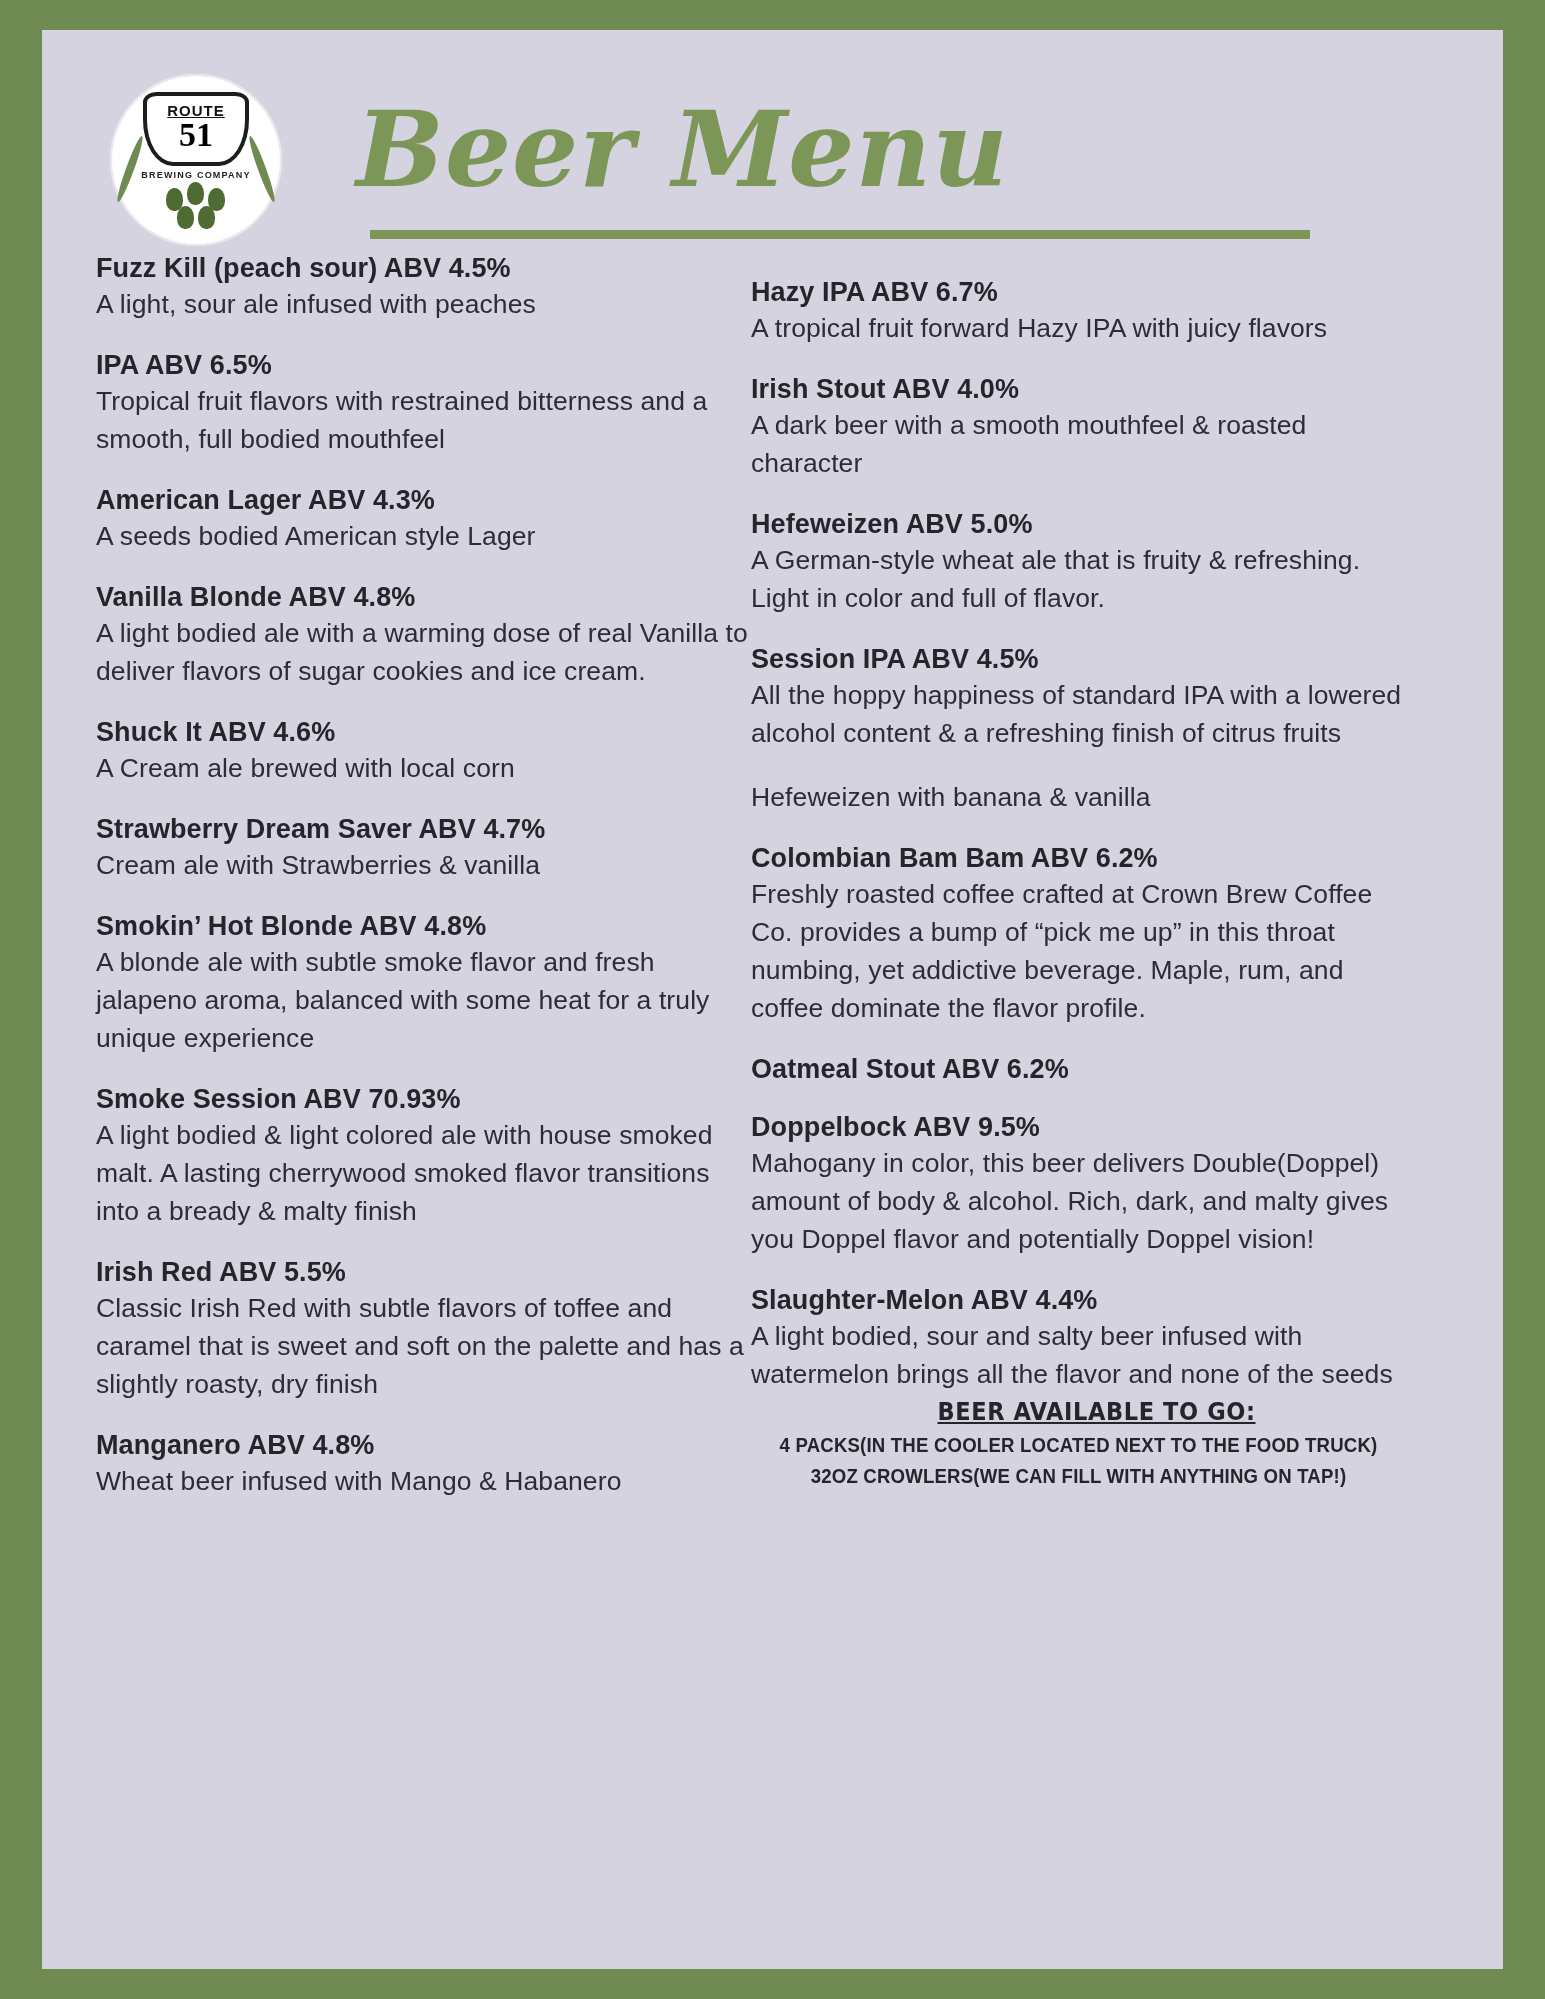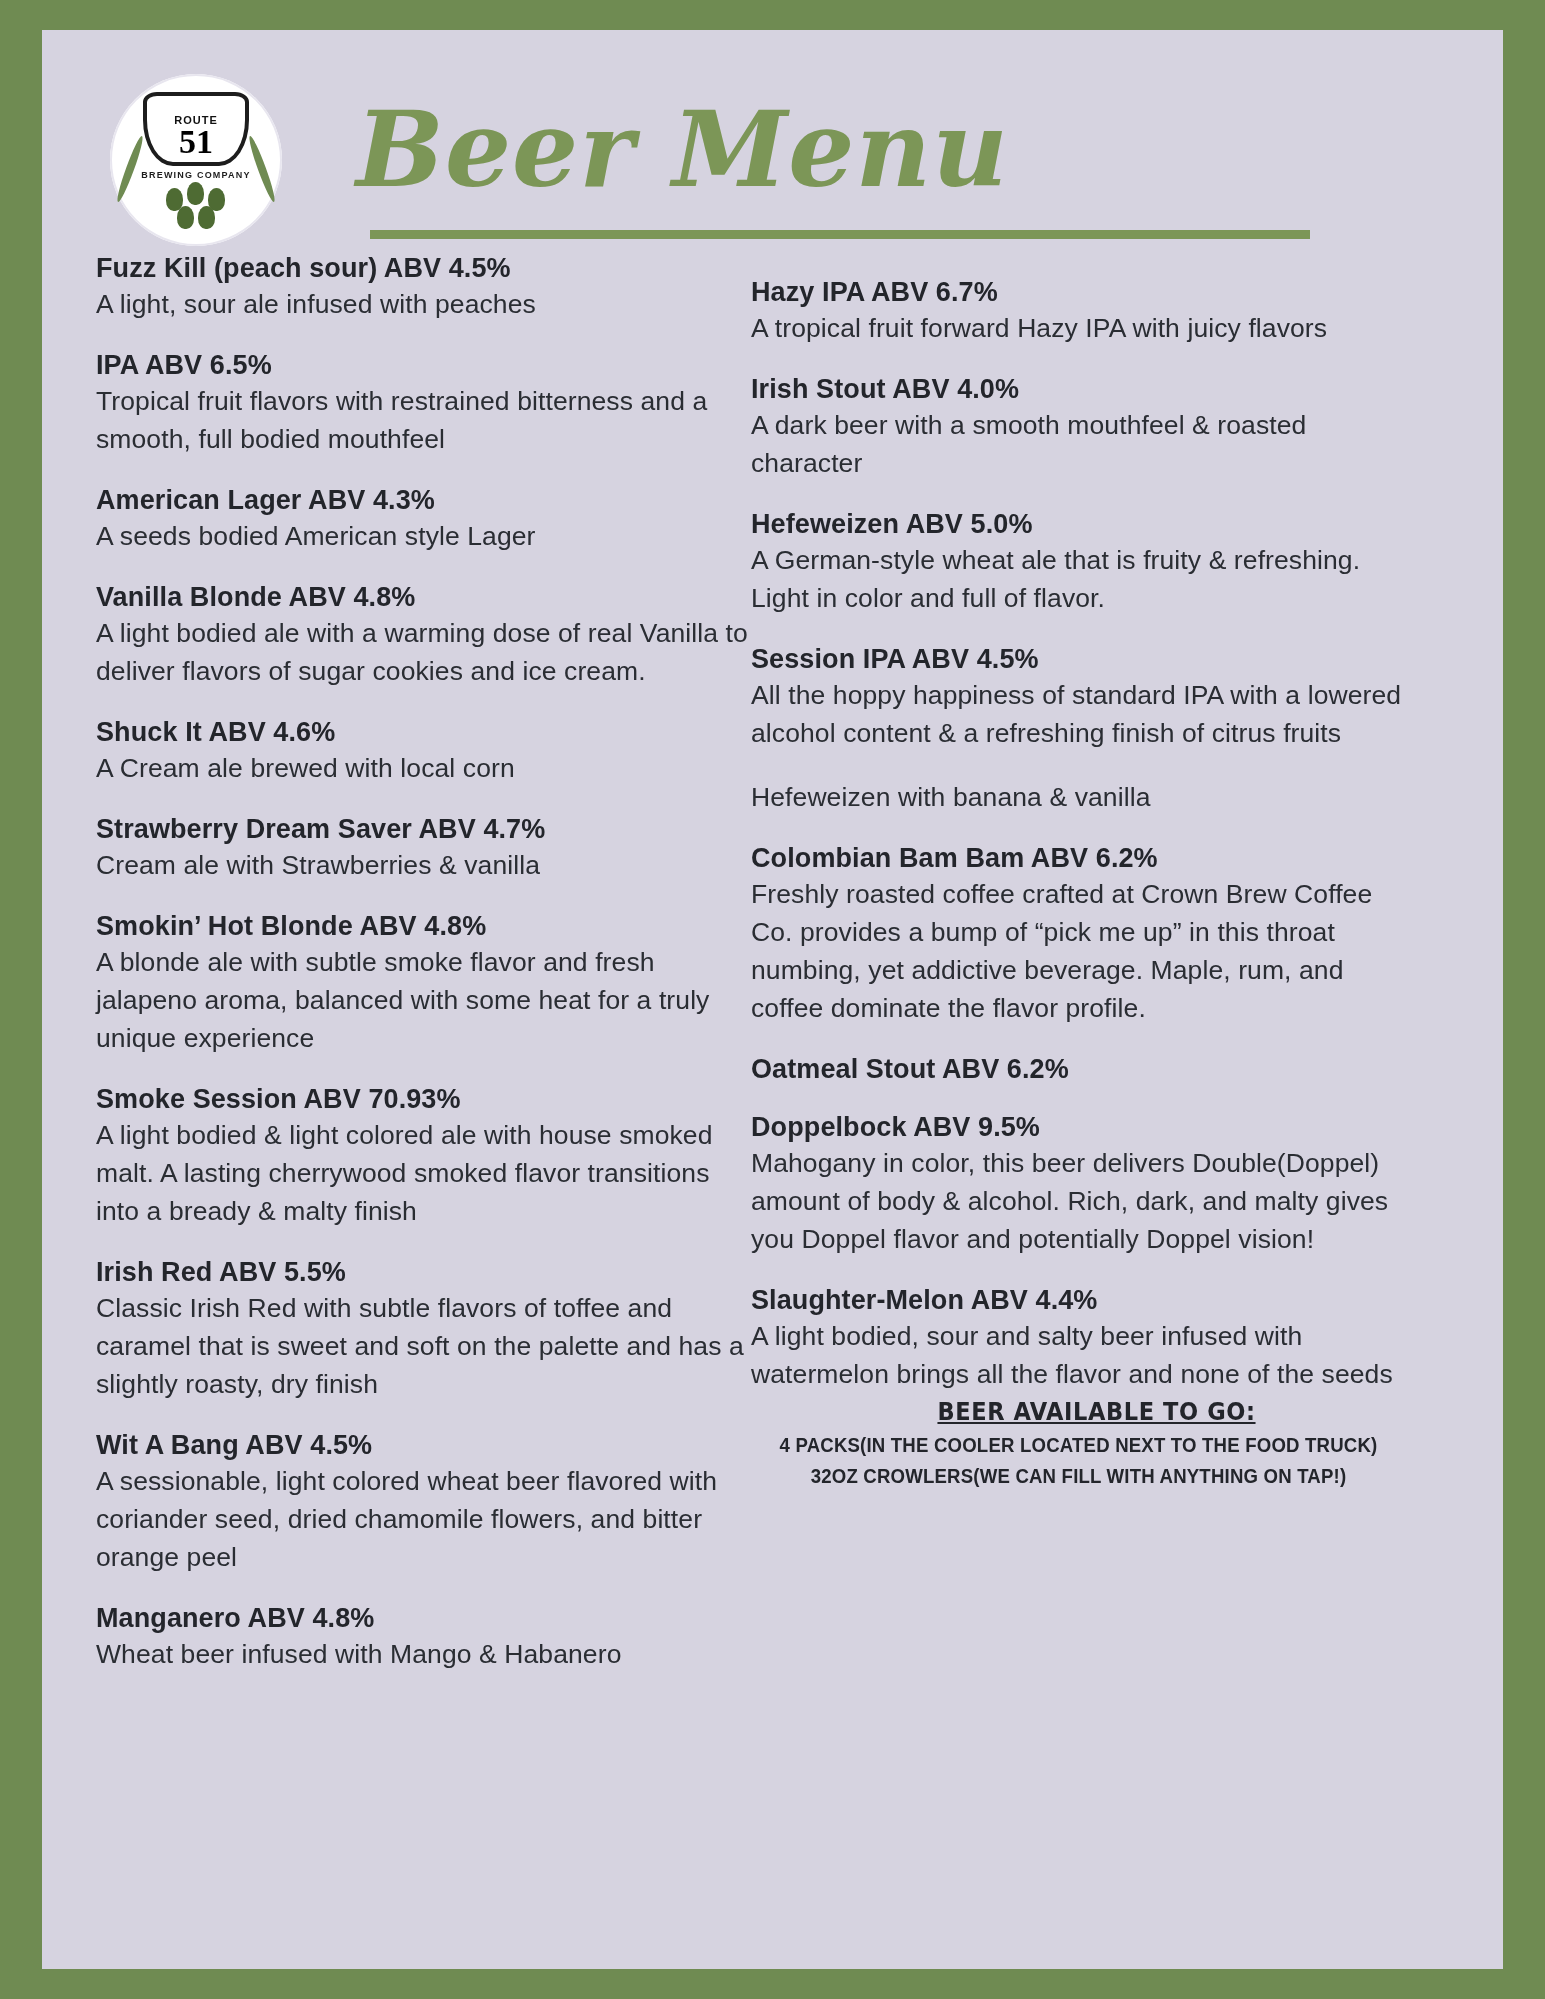--- a/index.html
+++ b/index.html
@@ -44,26 +44,27 @@
     top: 18px;
     width: 106px;
     height: 74px;
     background: #ffffff;
     border: 4px solid #1d1d1d;
     border-radius: 14px 14px 30px 30px / 10px 10px 46px 46px;
     box-sizing: border-box;
     text-align: center;
   }
   .logo .shield .route {
-    font-size: 11px;
+    font-size: 15px;
     font-weight: bold;
     letter-spacing: 1px;
     color: #111;
-    margin-top: 18px;
+    margin-top: 6px;
     font-family: "Liberation Sans", sans-serif;
+    text-decoration: underline;
   }
   .logo .shield .num {
     font-size: 34px;
     font-weight: bold;
     line-height: 32px;
     color: #000000;
     font-family: "Liberation Serif", serif;
   }
   .logo .brewco {
     position: absolute;
@@ -278,27 +279,20 @@
       </div>
 
       <div class="beer">
         <div class="beer-head">
           <span>Irish Red</span>
           <span class="abv">ABV 5.5%</span>
         </div>
         <div class="beer-desc">Classic Irish Red with subtle flavors of toffee and caramel that is sweet and soft on the palette and has a slightly roasty, dry finish</div>
       </div>
 
-      <div class="beer">
-        <div class="beer-head">
-          <span>Wit A Bang</span>
-          <span class="abv">ABV 4.5%</span>
-        </div>
-        <div class="beer-desc">A sessionable, light colored wheat beer flavored with coriander seed, dried chamomile flowers, and bitter orange peel</div>
-      </div>
 
       <div class="beer">
         <div class="beer-head">
           <span>Manganero</span>
           <span class="abv">ABV 4.8%</span>
         </div>
         <div class="beer-desc">Wheat beer infused with Mango &amp; Habanero</div>
       </div>
 
     </div>

